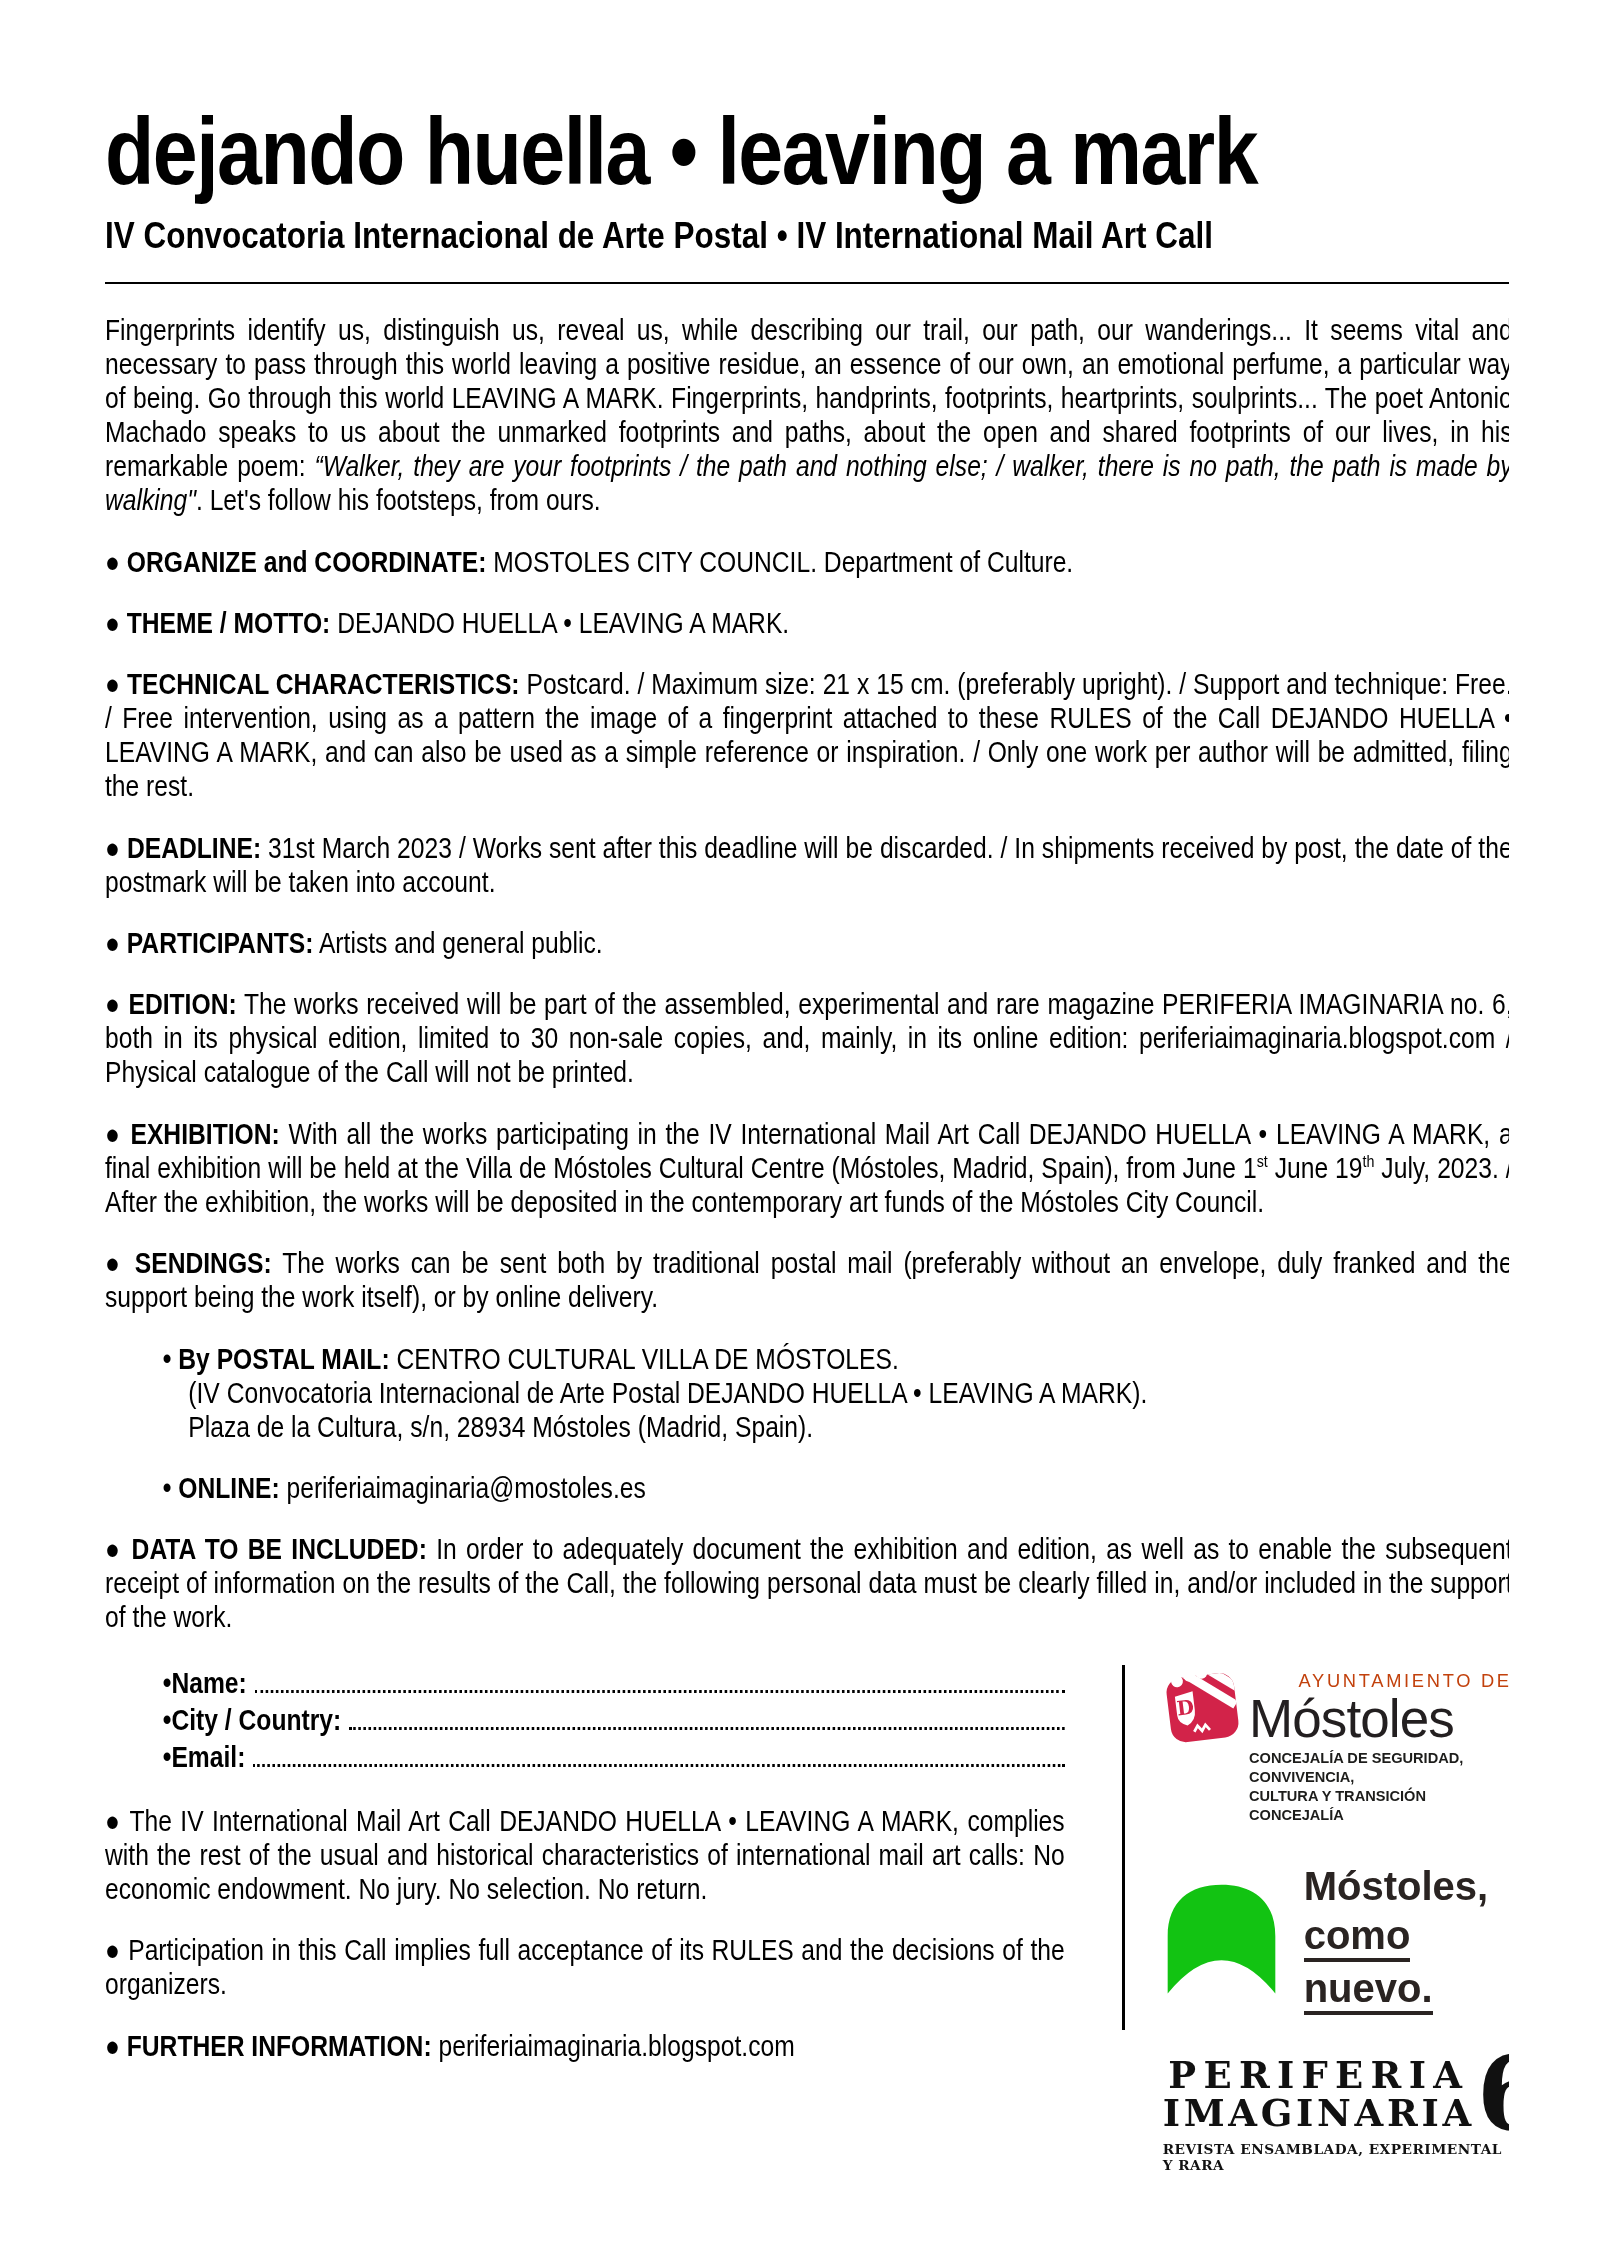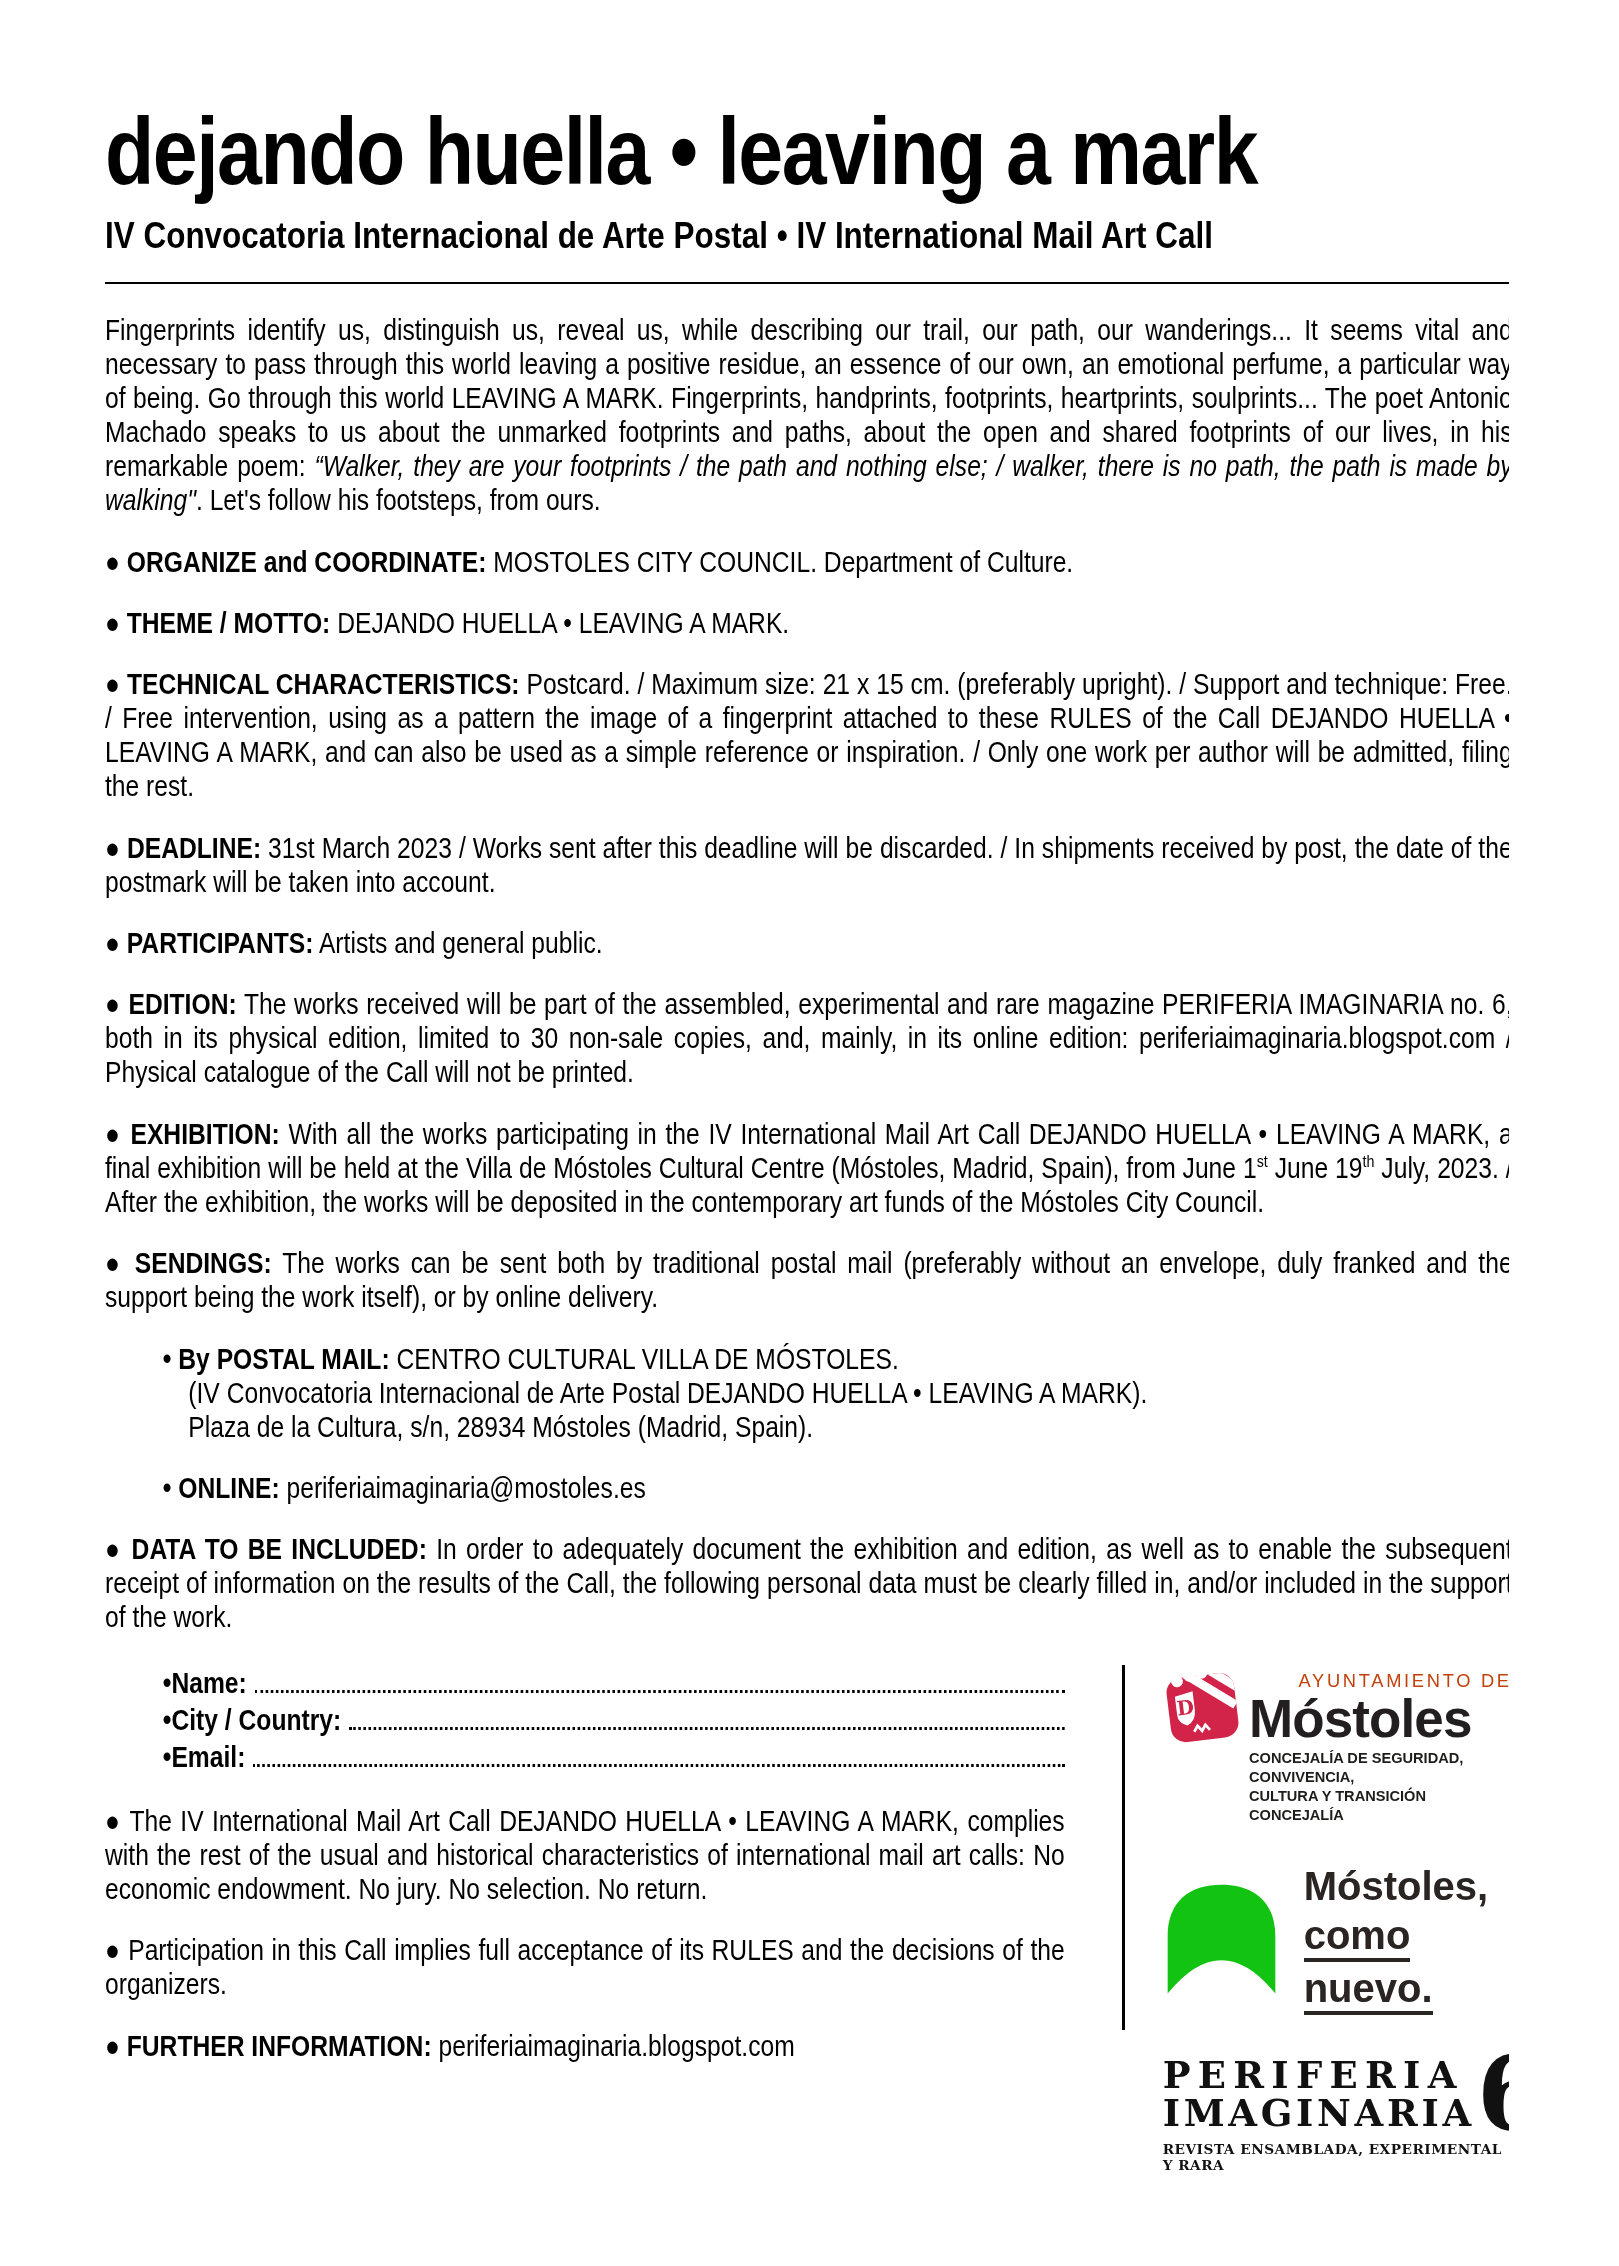--- a/index.html
+++ b/index.html
@@ -30,29 +30,29 @@
   .field-row{display:flex;align-items:baseline;padding-left:68px;line-height:37px;}
   .leader{flex:1;border-bottom:3.7px dotted #000;margin-left:9.1px;}
   .closing{margin:27.4px 0 0;}
 
   .divider{width:2.7px;height:365px;background:#000;margin-left:58px;flex:none;}
   .logos{margin-left:38px;width:349px;flex:none;}
 
   .logo-ayto{display:flex;align-items:flex-start;}
   .ayto-text{margin-left:7.3px;flex:1;}
   .ayto-top{font-size:18.3px;letter-spacing:2.7px;text-align:right;color:#c2410c;margin-top:4.6px;}
-  .ayto-name{font-size:53px;font-weight:700;color:var(--logo_dark,#231f20);line-height:1;letter-spacing:-0.9px;}
+  .ayto-name{font-size:53px;font-weight:400;color:var(--logo_dark,#231f20);line-height:1;letter-spacing:-0.9px;}
   .ayto-sub{font-size:14.6px;font-weight:700;line-height:1.3;margin-top:3.7px;color:#1d1d1b;}
 
   .logo-cn{display:flex;align-items:center;margin-top:37px;}
   .cn-text{margin-left:24px;font-size:40px;font-weight:700;color:#2a2422;line-height:1.2;}
   .cn-text .u{display:inline-block;border-bottom:4.6px solid #2a2422;padding-bottom:2px;line-height:1.05;margin-top:4.6px;}
 
   .logo-peri{margin-top:41px;font-family:"DejaVu Serif",serif;color:#111;}
-  .peri-row{display:flex;align-items:flex-start;}
+  .peri-row{display:flex;align-items:flex-start;text-align:center;}
   .peri-lines{font-weight:700;font-size:37px;line-height:1.04;}
   .peri-l1{letter-spacing:7.3px;}
   .peri-l2{letter-spacing:3.7px;}
   .peri-6{font-weight:700;font-size:102px;line-height:0.76;margin-left:1.8px;}
   .peri-tag{font-weight:700;font-size:13.7px;letter-spacing:0.5px;margin-top:8.2px;}
 </style>
 </head>
 <body>
 
 <div class="page">

